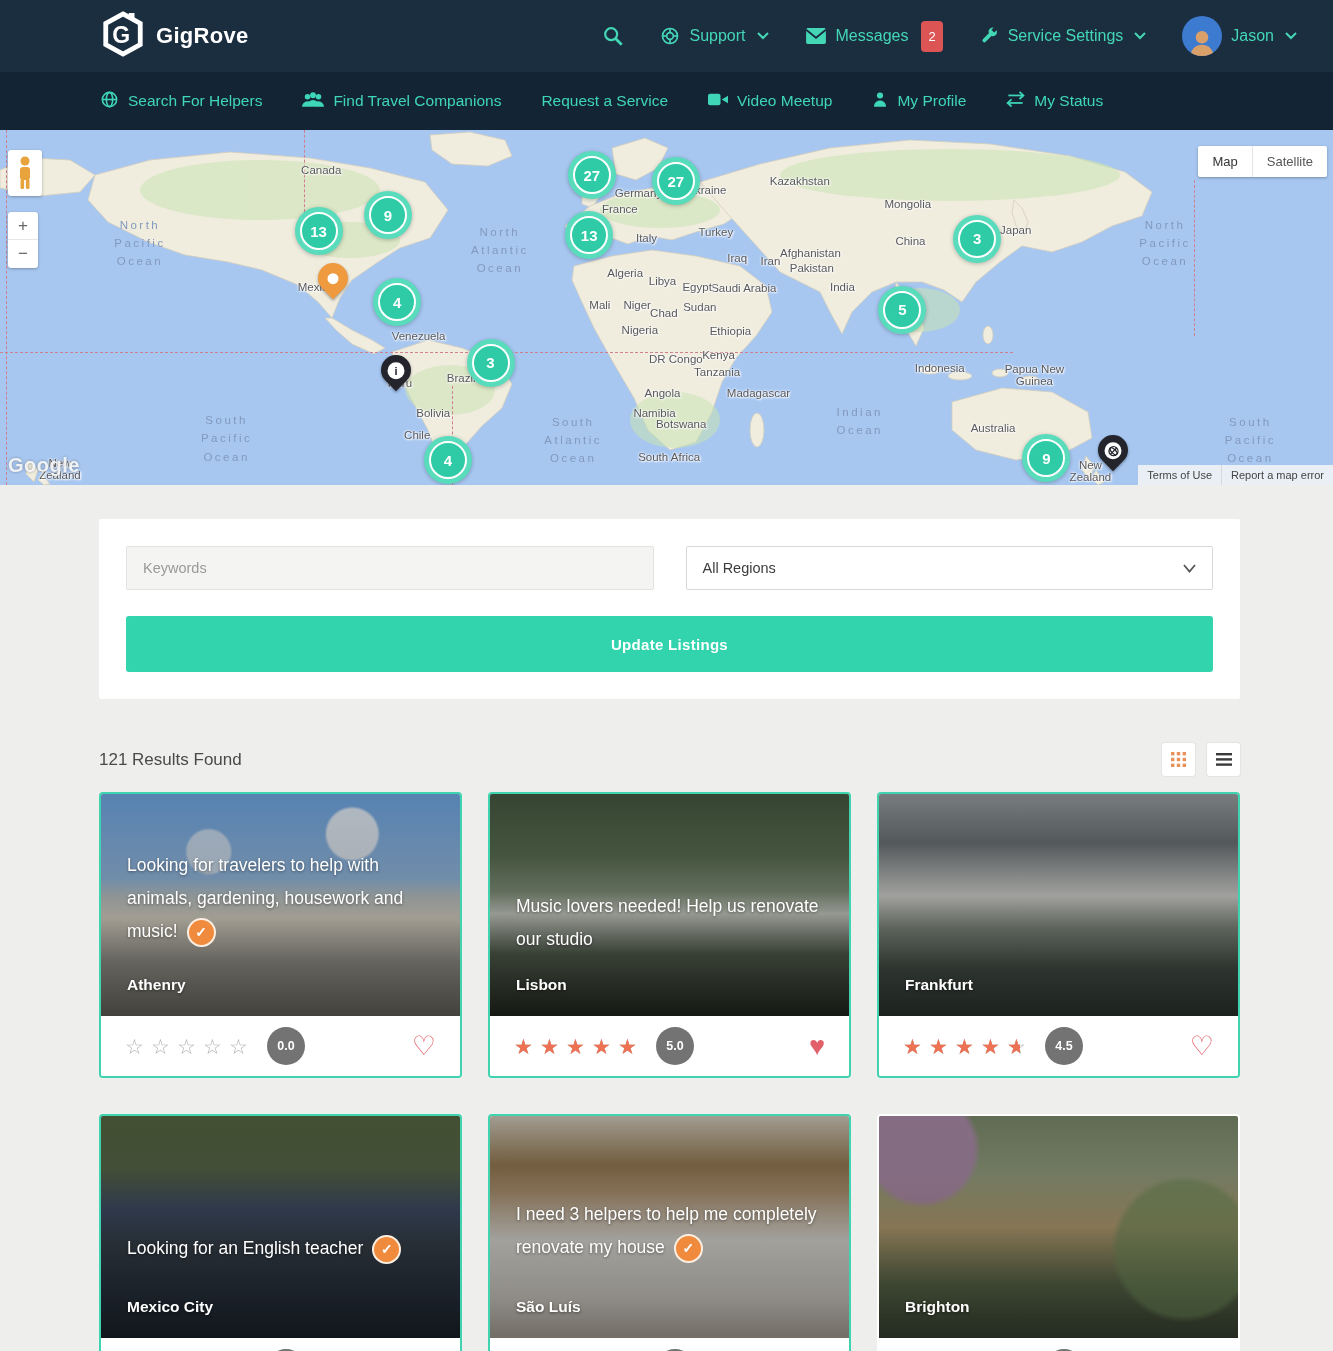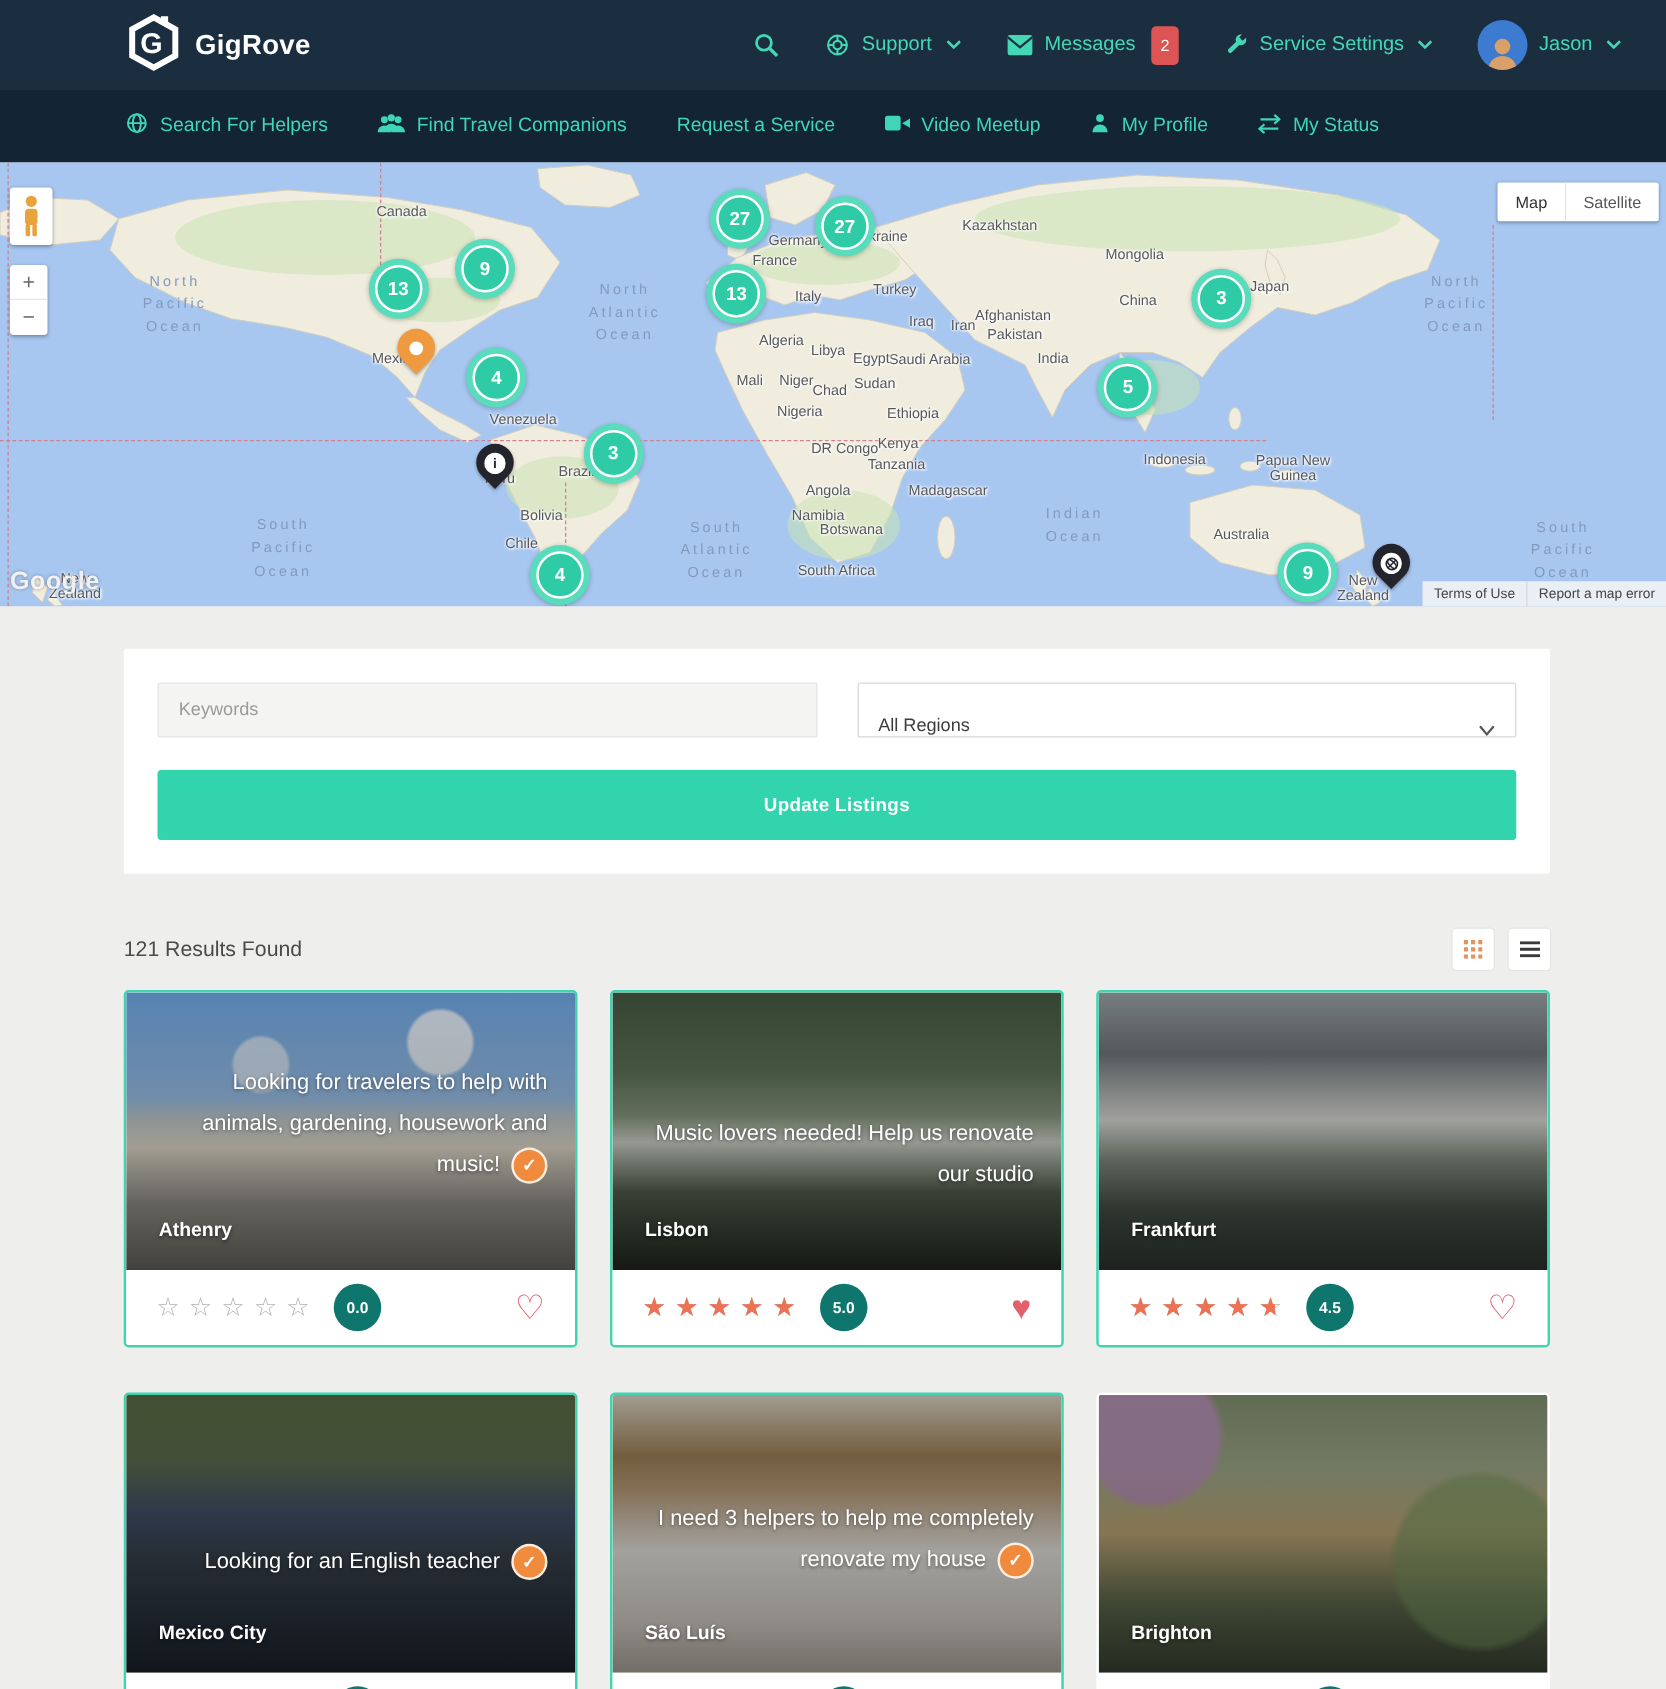--- a/index.html
+++ b/index.html
@@ -62,56 +62,56 @@
   .attrib span { padding:4px 9px; cursor:pointer; }
   .attrib span + span { border-left:1px solid #d8d8d8; }
 
   
   .search-panel { margin:34px 93px 0 99px; background:#fff; padding:27px; border-radius:2px; }
   .search-row { display:flex; gap:32px; }
   .kw-input { flex:1; height:44px; background:#f4f4f2; border:1px solid #e3e3e1; border-radius:2px;
               padding:0 16px; font-size:14.5px; color:#0c4a6e; font-family:inherit; }
   .kw-input::placeholder { color:#9a9a9a; }
   .region-select { flex:1; height:44px; background:#fff; border:1px solid #d8d8d6; border-radius:2px;
-              display:flex; align-items:flex-end; justify-content:space-between; padding:0 16px; font-size:14.5px;
+              display:flex; align-items:center; justify-content:space-between; padding:0 16px; font-size:14.5px;
               color:#3c3c3c; cursor:pointer; }
   .update-btn { margin-top:26px; width:100%; height:56px; background:#32d4ad; border:none; border-radius:3px;
               color:#fff; font-size:15px; font-weight:bold; letter-spacing:.3px; cursor:pointer; font-family:inherit; }
 
   
   .results-row { margin:44px 93px 16px 99px; display:flex; align-items:center; justify-content:space-between; }
   .results-count { font-size:17px; color:#4a4a4a; font-weight:normal; }
   .view-toggles { display:flex; gap:12px; }
   .toggle { width:33px; height:33px; background:#fff; border-radius:3px; display:flex; align-items:center;
             justify-content:center; cursor:pointer; box-shadow:0 0 0 1px rgba(0,0,0,.04); }
 
   
   .grid { margin:0 93px 40px 99px; display:grid; grid-template-columns:repeat(3,1fr); gap:36px 26px; }
   .card { background:#fff; border:2px solid #3fd3af; border-radius:4px; overflow:hidden; }
   .card.no-border { border-color:transparent; }
-  .card-img { position:relative; height:222px;text-align:right; }
+  .card-img { position:relative; height:222px; }
   .card-img::after { content:""; position:absolute; inset:0; background:linear-gradient(180deg,rgba(0,0,0,.22),rgba(0,0,0,.38)); }
   .card-title { position:absolute; z-index:2; left:26px; right:22px; top:55px; color:#fff; font-size:17.5px;
                 line-height:33px; font-weight:500; text-shadow:0 1px 3px rgba(0,0,0,.45); }
   .card:nth-child(2) .card-title { top:96px; }
   .card:nth-child(3) .card-title { top:82px; }
   .card:nth-child(4) .card-title { top:116px; }
   .card:nth-child(5) .card-title { top:82px; }
   .card:nth-child(6) .card-title { top:82px; }
   .check-badge { display:inline-flex; vertical-align:middle; margin-left:9px; width:29px; height:29px; border-radius:50%;
                 background:#f08a3c; border:2px solid rgba(255,255,255,.85); color:#fff; font-size:14px; font-weight:bold;
                 align-items:center; justify-content:center; text-shadow:none; }
   .card-city { position:absolute; z-index:2; left:26px; bottom:22px; color:#fff; font-size:15.5px; font-weight:bold;
                text-shadow:0 1px 3px rgba(0,0,0,.5); }
   .card-footer { height:60px; display:flex; align-items:center; padding:0 24px; background:#fff; }
   .stars { display:flex; }
   .star-slot { position:relative; width:26px; font-size:21px; line-height:1; }
   .star-base { color:#b2b2b2; }
   .star-fill { position:absolute; left:0; top:0; overflow:hidden; color:#ed7153; white-space:nowrap; }
-  .rate-badge { margin-left:12px; width:38px; height:38px; border-radius:50%; background:#0f766e; color:#fff;
+  .rate-badge { margin-left:12px; width:38px; height:38px; border-radius:50%; background:#737373; color:#fff;
                 font-size:12.5px; font-weight:bold; display:flex; align-items:center; justify-content:center; }
   .heart { margin-left:auto; font-size:27px; color:#e2606a; cursor:pointer; line-height:1; }
 
   
   .photo-1 { background:
       radial-gradient(circle at 70% 18%, rgba(255,255,255,.8) 0 8%, transparent 9%),
       radial-gradient(circle at 30% 26%, rgba(255,255,255,.6) 0 7%, transparent 8%),
       linear-gradient(180deg,#6ea7e4 0%,#9cc3ec 38%,#c9d2d2 46%,#e9e3d3 56%,#98968e 76%,#6b6a62 100%); }
   .photo-2 { background:linear-gradient(180deg,#44583f 0%,#5d7355 28%,#8a9a82 44%,#d8dcd2 54%,#55604f 72%,#23281f 100%); }
   .photo-3 { background:linear-gradient(180deg,#9aa0a2 0%,#70767a 22%,#e3e4e0 46%,#8b9488 60%,#46524a 78%,#2e3631 100%); }

